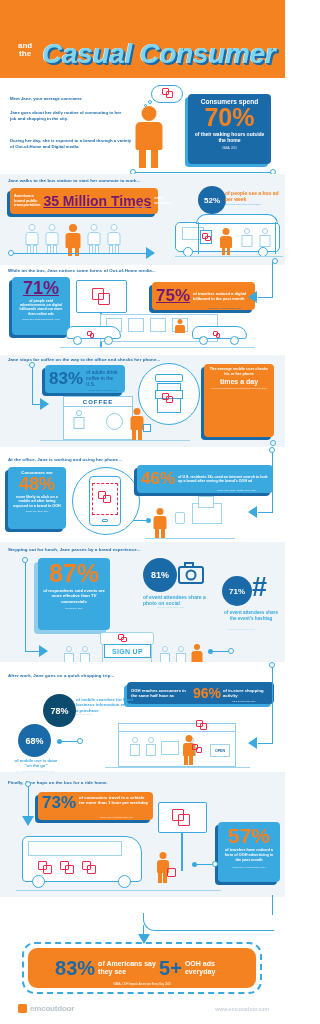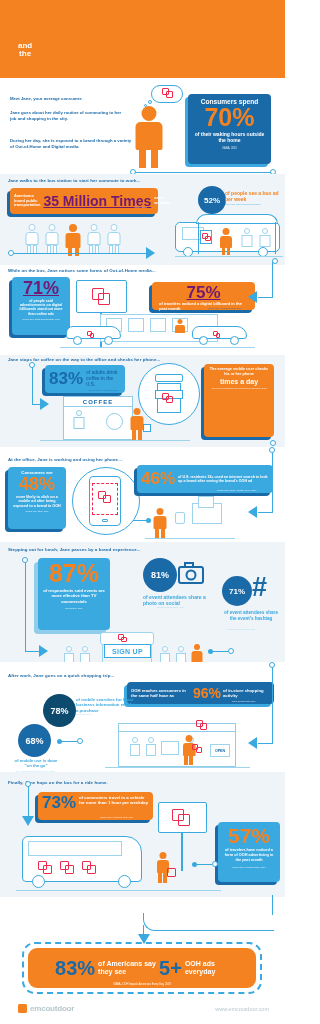--- a/index.html
+++ b/index.html
@@ -90,20 +90,21 @@
 </head>
 <body>
 
 <div class="page">
 
   <div class="header">
     <div class="and-the">
       <div>and</div>
       <div>the</div>
     </div>
+    <div class="title2">Casual Consumer</div>
   </div>
 
   <div class="band white" style="top:78px;height:96px;"></div>
 
   <div style="position:absolute;left:10px;top:96px;width:115px;font-size:4.3px;font-weight:bold;line-height:1.45;color:#1b6aa8;">Meet Jane, your average consumer.</div>
   <div style="position:absolute;left:10px;top:110px;width:118px;font-size:4.3px;font-weight:bold;line-height:1.45;color:#1b6aa8;">Jane goes about her daily routine of commuting to her job and shopping in the city.</div>
   <div style="position:absolute;left:10px;top:138px;width:122px;font-size:4.3px;font-weight:bold;line-height:1.45;color:#1b6aa8;">During her day, she is exposed to a brand through a variety of Out-of-Home and Digital media.</div>
 
   <div class="person" style="left:131px;top:106px;width:36px;height:62px;">
     <div class="head" style="top:0;width:15px;height:15px;background:#f58220;"></div>
@@ -220,21 +221,21 @@
     <div class="src" style="margin-top:2px;font-size:2px;">Nielsen OOH Digital Billboard Study, 2018</div>
   </div>
 
   <div class="billboard" style="left:76px;top:280px;width:51px;height:33px;"></div>
   <div class="ooh-logo" style="left:92px;top:288px;width:19px;height:18px;">
     <i style="left:0;top:0;width:12px;height:12px;border-width:1.6px;"></i>
     <i style="left:6px;top:5px;width:12px;height:12px;border-width:1.6px;"></i>
   </div>
   <div class="post" style="left:100px;top:313px;width:2px;height:35px;"></div>
 
-  <div class="sbox orange" style="left:152px;top:282px;width:103px;height:28px;box-shadow:-3px 3px 0 #1b6aa8;display:flex;align-items:center;flex-direction:column;">
+  <div class="sbox orange" style="left:152px;top:282px;width:103px;height:28px;box-shadow:-3px 3px 0 #1b6aa8;display:flex;align-items:center;">
     <div class="big num-white" style="font-size:17px;">75%</div>
     <div class="cap" style="font-size:4px;margin-left:3px;">of travelers noticed a digital billboard in the past month</div>
   </div>
   <div class="src" style="position:absolute;left:208px;top:307px;width:48px;color:#1b6aa8;font-size:2px;">Nielsen OOH Advertising Study, 2019</div>
 
   <div style="position:absolute;left:100px;top:314px;width:118px;height:28px;border:1.3px solid #9fd4ee;background:#fff;"></div>
   <div style="position:absolute;left:106px;top:318px;width:16px;height:14px;border:1.1px solid #9fd4ee;"></div>
   <div style="position:absolute;left:128px;top:318px;width:16px;height:14px;border:1.1px solid #9fd4ee;"></div>
   <div style="position:absolute;left:150px;top:318px;width:16px;height:14px;border:1.1px solid #9fd4ee;"></div>
   <div style="position:absolute;left:172px;top:318px;width:16px;height:14px;border:1.1px solid #9fd4ee;"></div>

